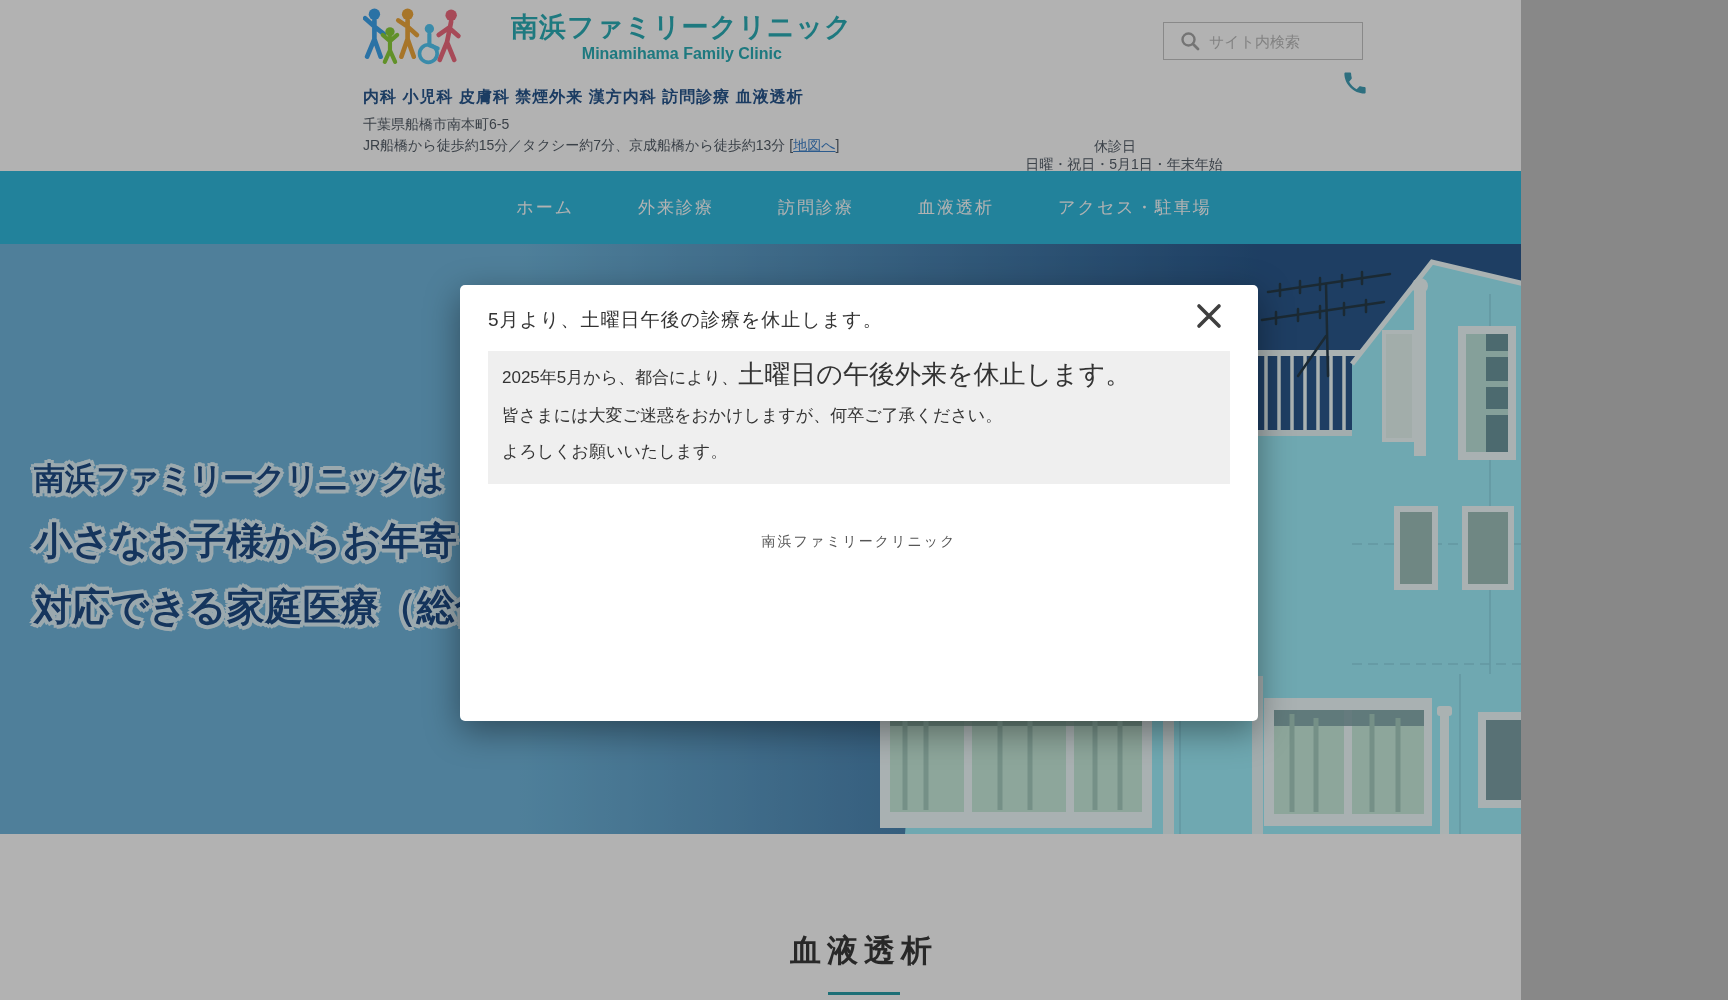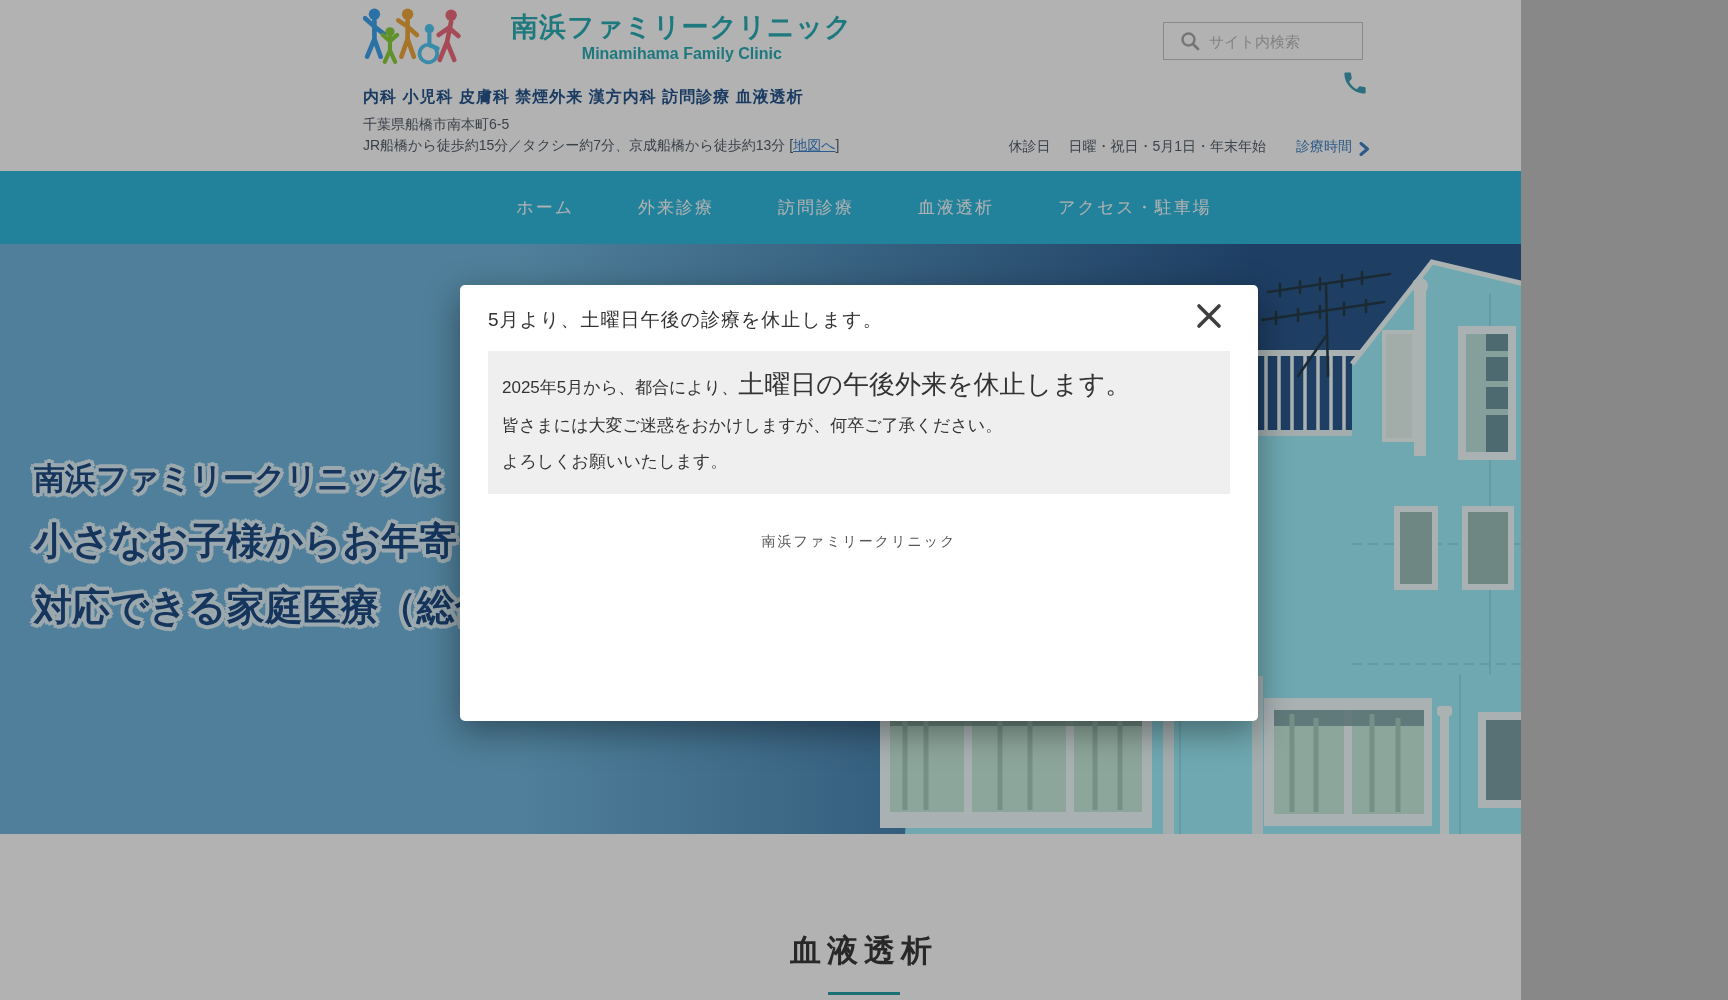--- a/index.html
+++ b/index.html
@@ -19,21 +19,21 @@
   .access{position:absolute;left:363px;top:137px;font-size:14px;color:#545D67;}
   .map-link{color:#4083CB;text-decoration:underline;cursor:pointer;}
   .searchbox{position:absolute;left:1163px;top:22px;width:200px;height:38px;border:1px solid #C5C5C5;background:#fff;
     display:flex;align-items:center;box-sizing:border-box;padding:0 16px;}
   .searchbox svg{flex:0 0 auto;margin-right:7px;}
   .searchbox input{border:none;outline:none;width:150px;font-size:15px;color:#545D67;background:transparent;
     font-family:"Liberation Sans","DejaVu Sans",sans-serif;}
   .searchbox input::placeholder{color:#BBBBBB;}
   .phone-row{position:absolute;left:1128px;top:70px;width:240px;display:flex;align-items:center;justify-content:flex-end;color:#429FB7;}
   .phone-number{font-size:32px;letter-spacing:1px;margin-left:10px;}
-  .closed-row{position:absolute;left:860px;top:138px;width:510px;display:flex;align-items:center;justify-content:flex-end;font-size:14px;color:#57606B;}
+  .closed-row{position:absolute;left:860px;top:138px;width:510px;display:flex;align-items:center;justify-content:flex-end;font-size:14px;color:#57606B;flex-direction:column;}
   .closed-days{margin-left:18px;}
   .hours-link{margin-left:30px;color:#4081C1;cursor:pointer;display:flex;align-items:flex-end;font-family:Liberation Mono, monospace;}
   .hours-link svg{margin-left:6px;}
   
   .nav{position:absolute;left:0;top:171px;width:1728px;height:73px;background:#31BBDF;
     display:flex;align-items:center;justify-content:center;gap:64px;}
   .nav-item{color:#ffffff;font-size:17px;letter-spacing:2px;cursor:pointer;white-space:nowrap;}
   
   .hero{position:absolute;left:0;top:244px;width:1728px;height:590px;
     background:linear-gradient(90deg,#71B7DD 0%,#71B7DD 30%,#2B5A8E 73%,#2B5A8E 100%);}
@@ -49,21 +49,21 @@
   .news-title{margin-top:96px;display:inline-block;font-size:31px;font-weight:bold;color:#3A3A3A;letter-spacing:6px;}
   .news-underline{width:72px;height:3px;background:#2AA0AA;margin:20px auto 0;}
   
   .backdrop{position:absolute;inset:0;background:rgba(0,0,0,0.30);z-index:50;}
   .modal{position:absolute;left:460px;top:277px;width:798px;height:436px;background:#ffffff;z-index:60;
     border-radius:5px;box-shadow:0 10px 35px rgba(0,0,0,0.4);box-sizing:border-box;margin-top:8px;}
   .modal-title{position:absolute;left:28px;top:22px;font-size:19px;color:#333333;letter-spacing:1px;}
   .modal-close{position:absolute;top:14px;right:32px;width:34px;height:34px;cursor:pointer;
     display:flex;align-items:center;justify-content:center;}
   .modal-box{position:absolute;left:28px;right:28px;top:66px;background:#EFEFEF;
-    padding:16px 14px 20px;box-sizing:border-box;color:#333333;}
+    padding:6px 14px 20px;box-sizing:border-box;color:#333333;}
   .modal-lead{font-size:17px;}
   .modal-emphasis{font-size:26px;}
   .modal-line{font-size:17px;margin-top:13px;line-height:1.35;}
   .modal-signature{position:absolute;left:0;right:0;top:248px;text-align:center;font-size:14px;color:#555555;letter-spacing:2px;}
 </style>
 </head>
 <body>
 
 <div class="page">
 

